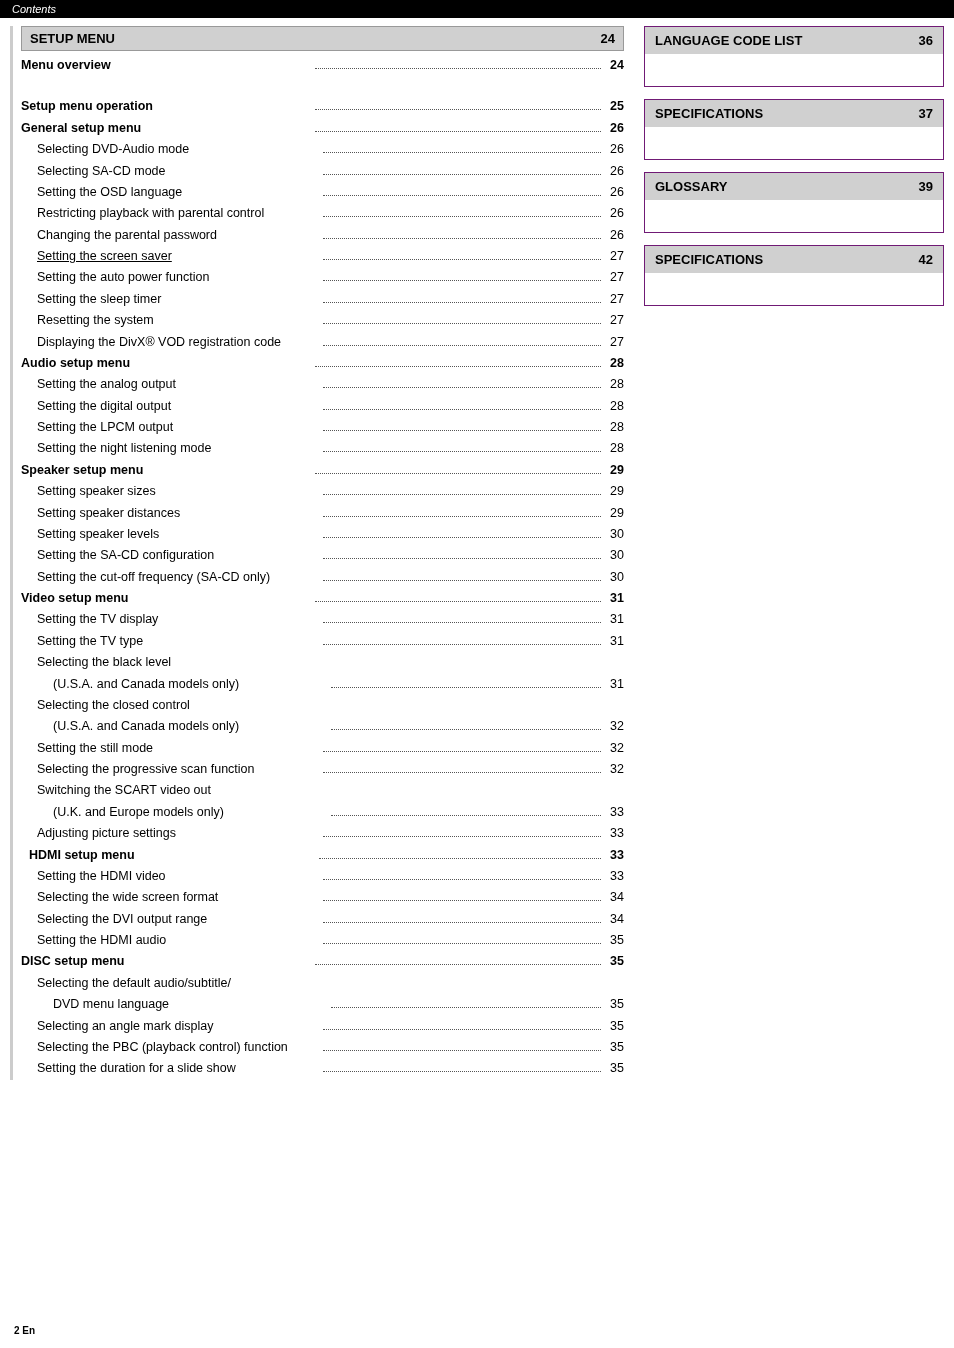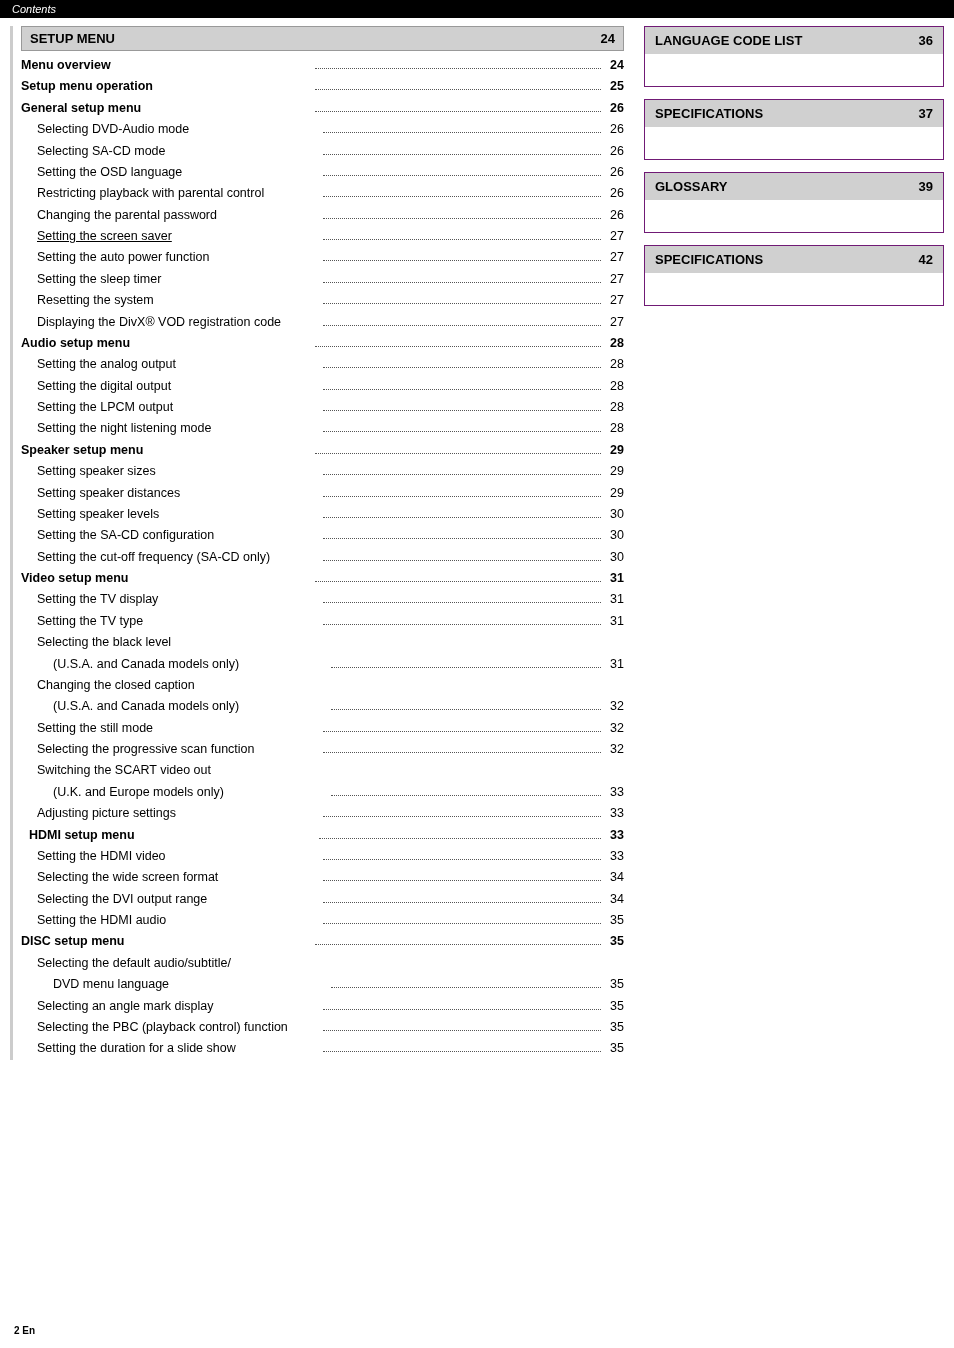--- a/index.html
+++ b/index.html
@@ -137,21 +137,21 @@
           <span class="page-num">24</span>
         </div>
 
         <ul class="toc-list" id="toc-list">
         <li class="toc-item bold">
               <span class="toc-label" style="padding-left:0px;">Menu overview</span>
               <span class="toc-dots"></span>
               <span class="toc-page">24</span>
             </li>
             <li class="toc-item bold">
-              <span class="toc-label" style="padding-left:0px;">Setup menu operation</span>
+              <span class="toc-label" style="padding-left:0px;margin-top:20px;">Setup menu operation</span>
               <span class="toc-dots"></span>
               <span class="toc-page">25</span>
             </li>
             <li class="toc-item bold">
               <span class="toc-label" style="padding-left:0px;">General setup menu</span>
               <span class="toc-dots"></span>
               <span class="toc-page">26</span>
             </li>
             <li class="toc-item">
               <span class="toc-label" style="padding-left:16px;">Selecting DVD-Audio mode</span>
@@ -276,21 +276,21 @@
             <li class="toc-item">
               <span class="toc-label" style="padding-left:16px;">Selecting the black level</span>
               <span class="toc-page"></span>
             </li>
             <li class="toc-item">
               <span class="toc-label" style="padding-left:32px;">(U.S.A. and Canada models only)</span>
               <span class="toc-dots"></span>
               <span class="toc-page">31</span>
             </li>
             <li class="toc-item">
-              <span class="toc-label" style="padding-left:16px;">Changing the closed caption</span>
+              <span class="toc-label" style="padding-left:16px;">Selecting the closed control</span>
               <span class="toc-page"></span>
             </li>
             <li class="toc-item">
               <span class="toc-label" style="padding-left:32px;">(U.S.A. and Canada models only)</span>
               <span class="toc-dots"></span>
               <span class="toc-page">32</span>
             </li>
             <li class="toc-item">
               <span class="toc-label" style="padding-left:16px;">Setting the still mode</span>
               <span class="toc-dots"></span>

